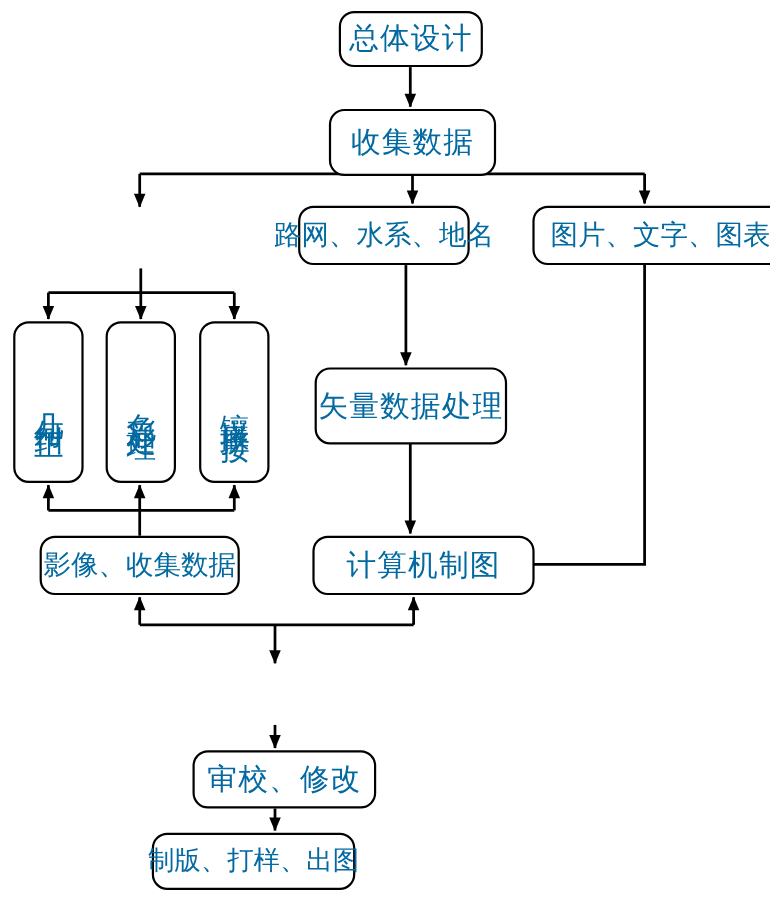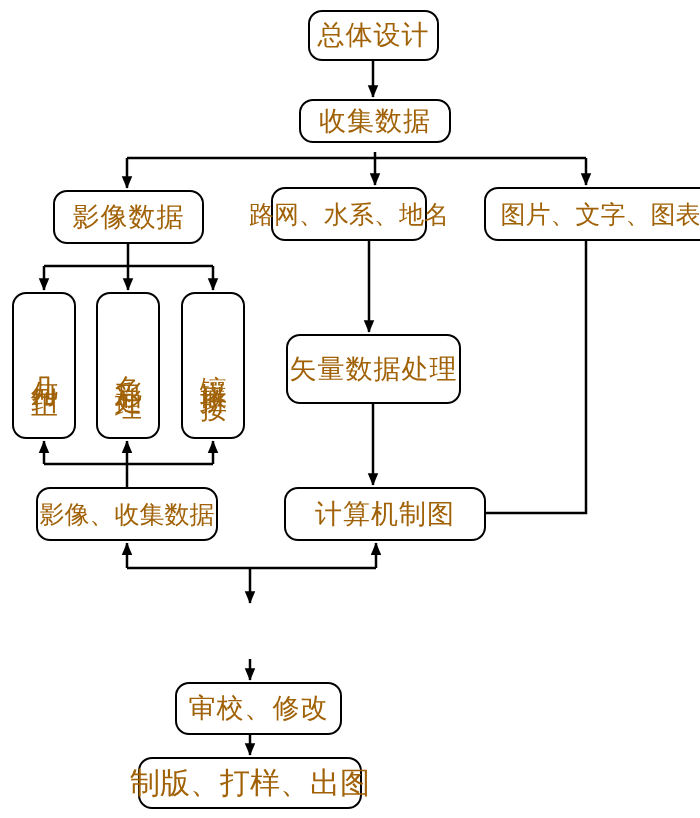--- a/index.html
+++ b/index.html
@@ -22,21 +22,21 @@
   .node {
     position: absolute;
     box-sizing: border-box;
     background: #ffffff;
     border: 2.5px solid #000000;
     border-radius: 14px;
     display: flex;
     align-items: center;
     justify-content: center;
     font-size: 27px;
-    color: #a16207;
+    color: #0369a1;
     white-space: nowrap;
     letter-spacing: 1px;
     line-height: 1;
   }
   .node.vertical {
     writing-mode: vertical-rl;
     text-orientation: upright;
     letter-spacing: 6px;
     white-space: normal;
   }
@@ -82,38 +82,37 @@
     <line x1="127" y1="568" x2="127" y2="543" marker-end="url(#arr)"></line>
     <line x1="376" y1="568" x2="376" y2="543" marker-end="url(#arr)"></line>
     <line x1="250" y1="568" x2="250" y2="603" marker-end="url(#arr)"></line>
 
     <line x1="250" y1="659" x2="250" y2="680" marker-end="url(#arr)"></line>
     <line x1="250" y1="735" x2="250" y2="755" marker-end="url(#arr)"></line>
   </svg>
 
   <div class="node" style="left:308px; top:10px;  width:131px; height:51px;">总体设计</div>
 
-  <div class="node" style="left:299px; top:99px;  width:152px; height:44px;">收集数据</div>
+  <div class="node" style="left:299px; top:99px;  width:152px; height:61px;">收集数据</div>
 
-  <div class="node" style="left:53px;  top:190px; width:151px; height:54px;">影像数据</div>
 
   <div class="node" style="left:271px; top:187px; width:156px; height:54px; font-size:25px; letter-spacing:0;">路网、水系、地名</div>
 
   <div class="node" style="left:484px; top:187px; width:233px; height:54px; font-size:25px; letter-spacing:0;">图片、文字、图表</div>
 
   <div class="node vertical" style="left:12px;  top:292px; width:64px; height:147px;">几何纠正</div>
 
   <div class="node vertical" style="left:96px;  top:292px; width:64px; height:147px;">色彩处理</div>
 
   <div class="node vertical" style="left:181px; top:292px; width:64px; height:147px;">镶嵌拼接</div>
 
   <div class="node" style="left:286px; top:334px; width:175px; height:70px;">矢量数据处理</div>
 
   <div class="node" style="left:36px;  top:487px; width:182px; height:54px; font-size:25px; letter-spacing:0;">影像、收集数据</div>
 
   <div class="node" style="left:284px; top:487px; width:202px; height:54px;">计算机制图</div>
 
 
   <div class="node" style="left:175px; top:682px; width:167px; height:53px;">审校、修改</div>
 
-  <div class="node" style="left:138px; top:757px; width:224px; height:52px; font-size:30px; letter-spacing:0;">制版、打样、出图</div>
+  <div class="node" style="left:138px; top:757px; width:185px; height:52px; font-size:24px; letter-spacing:0;">制版、打样、出图</div>
 
 </div>
 
 </body></html>

